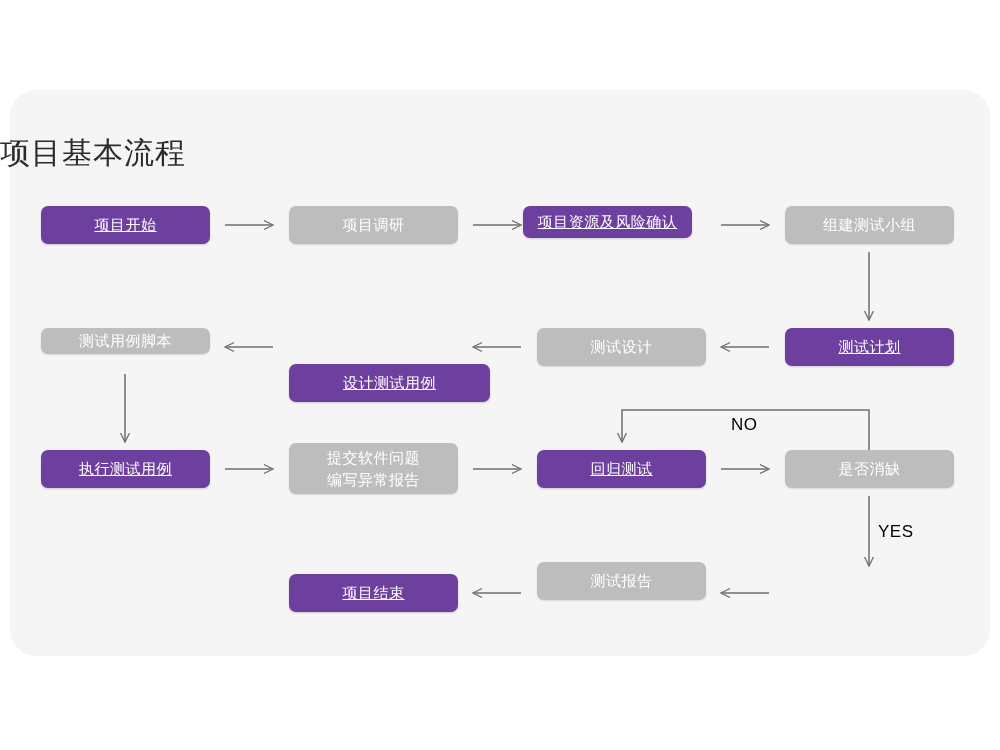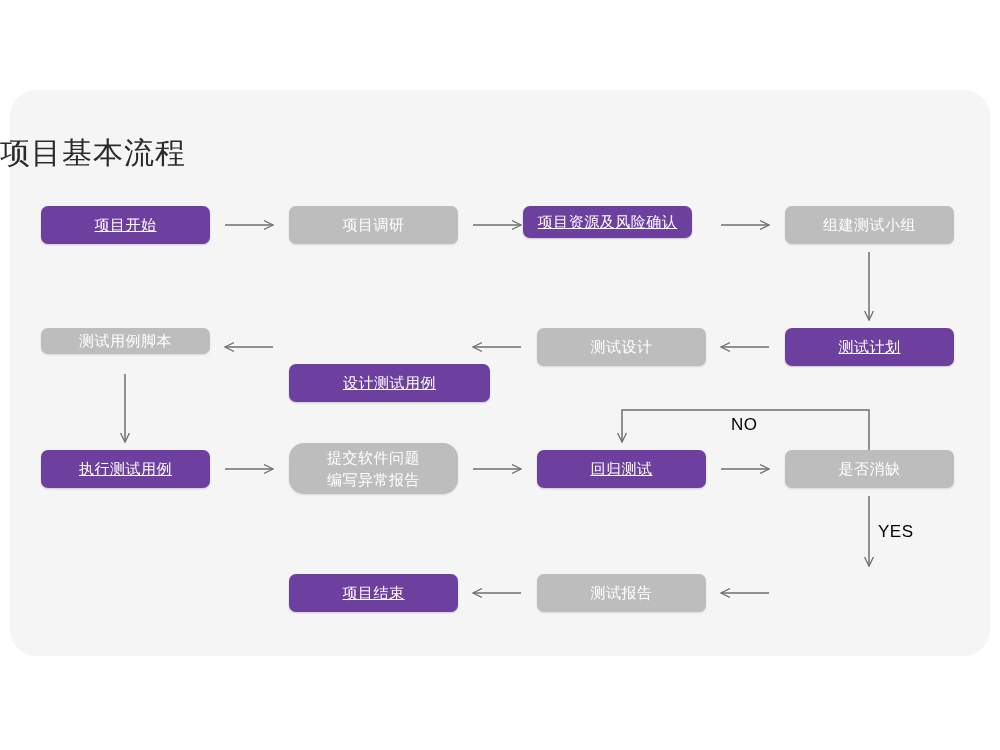--- a/index.html
+++ b/index.html
@@ -126,23 +126,23 @@
 
   <div class="node purple" style="left: 41px; top: 206px; width: 169px; height: 38px;">项目开始</div>
   <div class="node gray" style="left: 289px; top: 206px; width: 169px; height: 38px;">项目调研</div>
   <div class="node purple" style="left: 523px; top: 206px; width: 169px; height: 32px;">项目资源及风险确认</div>
   <div class="node gray" style="left: 785px; top: 206px; width: 169px; height: 38px;">组建测试小组</div>
   <div class="node gray" style="left: 41px; top: 328px; width: 169px; height: 26px;">测试用例脚本</div>
   <div class="node purple" style="left: 289px; top: 328px; width: 201px; height: 38px; margin-top: 36px;">设计测试用例</div>
   <div class="node gray" style="left: 537px; top: 328px; width: 169px; height: 38px;">测试设计</div>
   <div class="node purple" style="left: 785px; top: 328px; width: 169px; height: 38px;">测试计划</div>
   <div class="node purple" style="left: 41px; top: 450px; width: 169px; height: 38px;">执行测试用例</div>
-  <div class="node gray" style="left: 289px; top: 443px; width: 169px; height: 51px; border-radius: 15px;">提交软件问题
+  <div class="node gray" style="left: 289px; top: 443px; width: 169px; height: 51px;">提交软件问题
 编写异常报告</div>
   <div class="node purple" style="left: 537px; top: 450px; width: 169px; height: 38px;">回归测试</div>
   <div class="node gray" style="left: 785px; top: 450px; width: 169px; height: 38px;">是否消缺</div>
   <div class="node purple" style="left: 289px; top: 574px; width: 169px; height: 38px;">项目结束</div>
-  <div class="node gray" style="left: 537px; top: 574px; width: 169px; height: 38px; text-align: center;">测试报告</div>
+  <div class="node gray" style="left: 537px; top: 562px; width: 169px; height: 38px; text-align: center;">测试报告</div>
 
   <div class="edgelabel" style="left: 731px; top: 415px;">NO</div>
   <div class="edgelabel" style="left: 878px; top: 522px;">YES</div>
 
 </div>
 
 </body></html>

